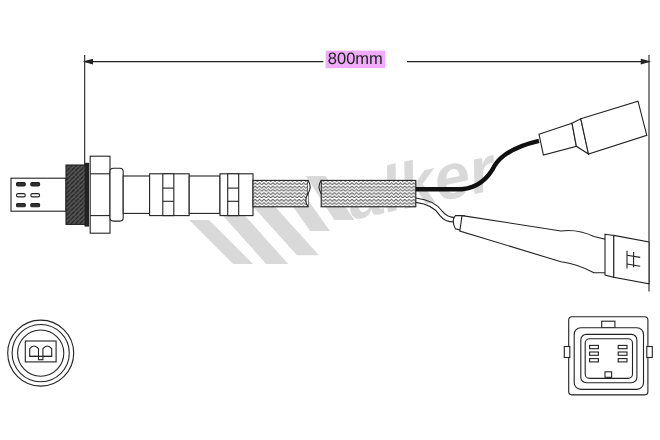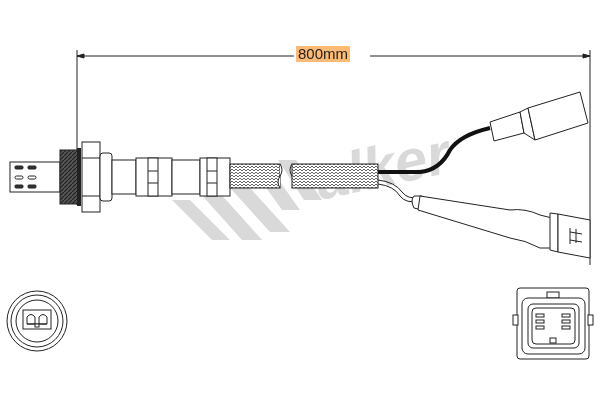--- a/index.html
+++ b/index.html
@@ -1,18 +1,18 @@
 <!DOCTYPE html>
 <html><head>
   <meta charset="utf-8">
   <style>
     html, body { margin: 0; padding: 0; background: #ffffff; }
     body { width: 600px; height: 400px; overflow: hidden; position: relative; font-family: "Liberation Sans", sans-serif; }
     #canvas { position: absolute; left: 0; top: 0; width: 600px; height: 400px; }
-    .dim-label { position: absolute; top: 46px; left: 296px; font-size: 15px; color: #222; background: #fdba74; padding: 0 2px; line-height: 16px; }
+    .dim-label { position: absolute; top: 46px; left: 296px; font-size: 15px; color: #222; background: #f0abfc; padding: 0 2px; line-height: 16px; }
   </style>
 </head>
 <body>
 
 <svg id="canvas" viewBox="0 0 600 400" xmlns="http://www.w3.org/2000/svg">
   <defs>
     <pattern id="braid" width="8" height="6" patternUnits="userSpaceOnUse">
       <rect width="8" height="6" fill="#ffffff"></rect>
       <path d="M0 1 L2 3 L4 1 L6 3 L8 1" stroke="#555" stroke-width="0.9" fill="none"></path>
       <path d="M0 4 L2 6 L4 4 L6 6 L8 4" stroke="#555" stroke-width="0.9" fill="none"></path>

